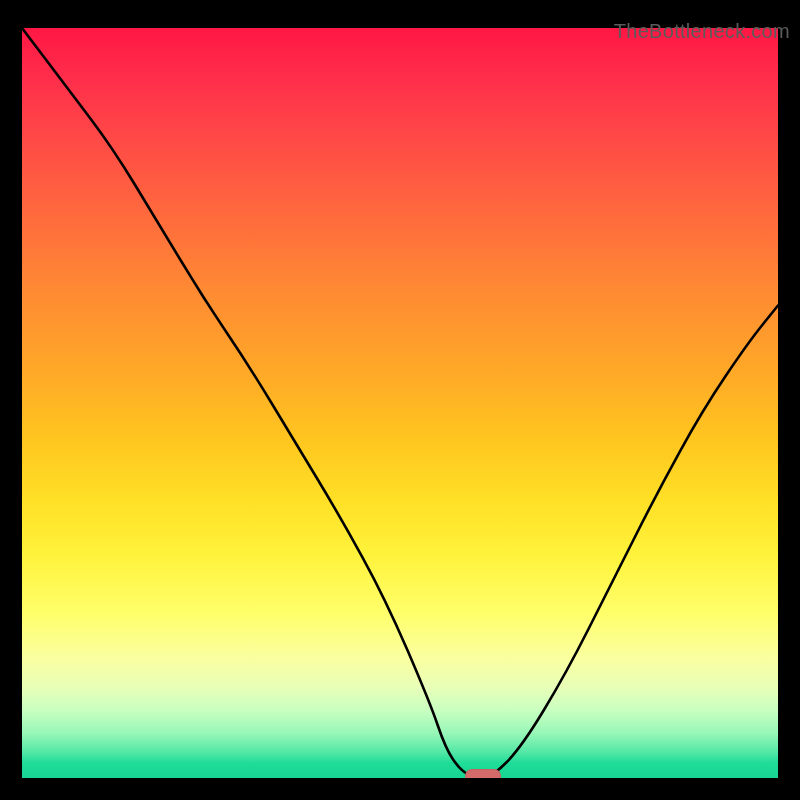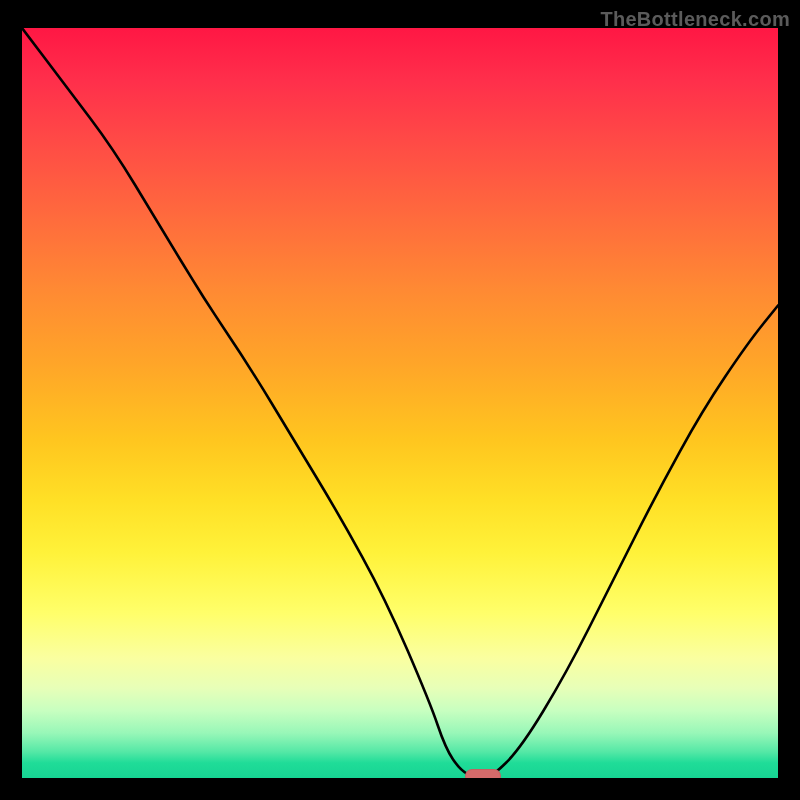--- a/index.html
+++ b/index.html
@@ -12,25 +12,25 @@
     font-family: Arial, Helvetica, sans-serif;
   }
   .frame {
     position: relative;
     width: 800px;
     height: 800px;
     background: #000;
   }
   .watermark {
     position: absolute;
-    top: 8px;
+    top: 20px;
     right: 10px;
     color: #5b5b5b;
     font-size: 20px;
-    font-weight: 700;
+    font-weight: 400;
     letter-spacing: 0.3px;
     z-index: 3;
   }
   .plot {
     position: absolute;
     left: 22px;
     top: 28px;
     width: 756px;
     height: 750px;
     overflow: hidden;

